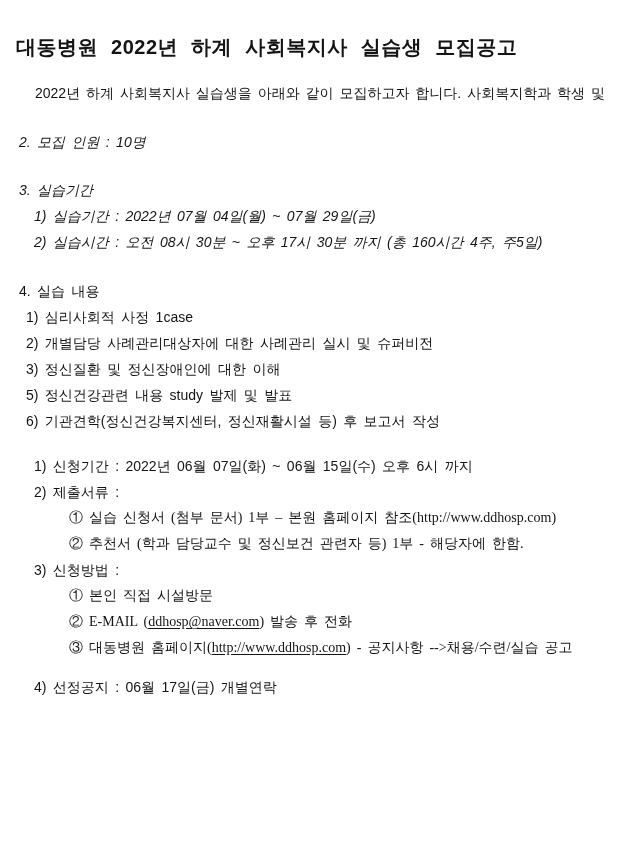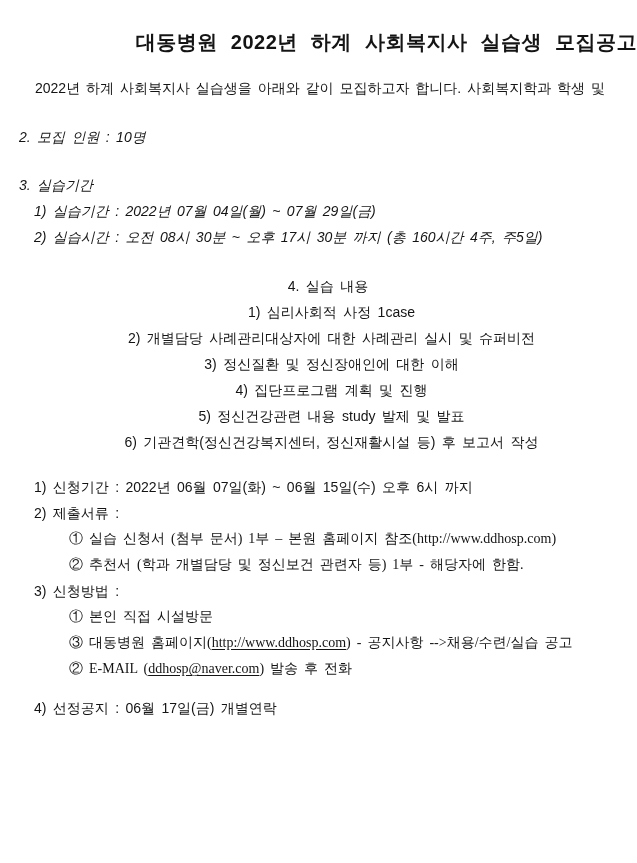--- a/index.html
+++ b/index.html
@@ -6,43 +6,43 @@
   .page {
     position: relative;
     width: 637px;
     height: 863px;
     background: #ffffff;
     overflow: hidden;
     font-family: "Liberation Sans", sans-serif;
     color: #141414;
   }
   .title {
-    margin: 0;
-    padding-top: 27px;
-    text-align: right;
+    margin: 16px;
+    padding-top: 16px;
+    text-align: left;
     font-size: 20px;
     font-weight: 700;
     line-height: 30px;
     letter-spacing: 0.5px;
     word-spacing: 7px;
     white-space: nowrap;
   }
   .intro {
     margin: 18px 14px 0 18px;
     font-size: 14px;
     line-height: 27px;
     word-spacing: 2px;
   }
   .intro .iline { display: block; white-space: nowrap; }
   .intro .iline.first { padding-left: 17px; }
 
   section { display: block; }
   .mt29 { margin-top: 29px; }
   .mt22 { margin-top: 22px; font-style: italic; }
-  .mt23 { margin-top: 23px; text-align: center; }
+  .mt23 { margin-top: 23px; }
   .mt19 { margin-top: 19px; }
 
   .line {
     font-size: 14px;
     line-height: 26px;
     white-space: nowrap;
     word-spacing: 2.5px;
   }
   .heading { margin-left: 19px; font-weight: 500; }
   .ind1  { margin-left: 26px; }  
@@ -77,30 +77,29 @@
     <div class="line heading">3. 실습기간</div>
     <div class="line ind1b">1) 실습기간 : 2022년 07월 04일(월) ~ 07월 29일(금)</div>
     <div class="line ind1b">2) 실습시간 : 오전 08시 30분 ~ 오후 17시 30분 까지 (총 160시간 4주, 주5일)</div>
   </section>
 
   <section class="mt23">
     <div class="line heading">4. 실습 내용</div>
     <div class="line ind1">1) 심리사회적 사정 1case</div>
     <div class="line ind1">2) 개별담당 사례관리대상자에 대한 사례관리 실시 및 슈퍼비전</div>
     <div class="line ind1">3) 정신질환 및 정신장애인에 대한 이해</div>
-    <div class="line ind1">4) 집단프로그램 계획 및 진행</div>
     <div class="line ind1">5) 정신건강관련 내용 study 발제 및 발표</div>
     <div class="line ind1">6) 기관견학(정신건강복지센터, 정신재활시설 등) 후 보고서 작성</div>
   </section>
 
   <section class="mt19">
     <div class="line ind1b">1) 신청기간 : 2022년 06월 07일(화) ~ 06월 15일(수) 오후 6시 까지</div>
     <div class="line ind1b">2) 제출서류 :</div>
     <div class="line ind2">① 실습 신청서 (첨부 문서) 1부 – 본원 홈페이지 참조(http://www.ddhosp.com)</div>
-    <div class="line ind2">② 추천서 (학과 개별담당 및 정신보건 관련자 등) 1부 - 해당자에 한함.</div>
+    <div class="line ind2">② 추천서 (학과 담당교수 및 정신보건 관련자 등) 1부 - 해당자에 한함.</div>
     <div class="line ind1b">3) 신청방법 :</div>
     <div class="line ind2">① 본인 직접 시설방문</div>
+    <div class="line ind2"><span>② E-MAIL (</span><span class="link">ddhosp@naver.com</span><span>) 발송 후 전화</span></div>
     <div class="line ind2"><span>③ 대동병원 홈페이지(</span><span class="link">http://www.ddhosp.com</span><span>) - 공지사항 --&gt;채용/수련/실습 공고</span></div>
-    <div class="line ind2"><span>② E-MAIL (</span><span class="link">ddhosp@naver.com</span><span>) 발송 후 전화</span></div>
     <div class="line ind1b gap-before">4) 선정공지 : 06월 17일(금) 개별연락</div>
   </section>
 
 </div>
 
 </body></html>

